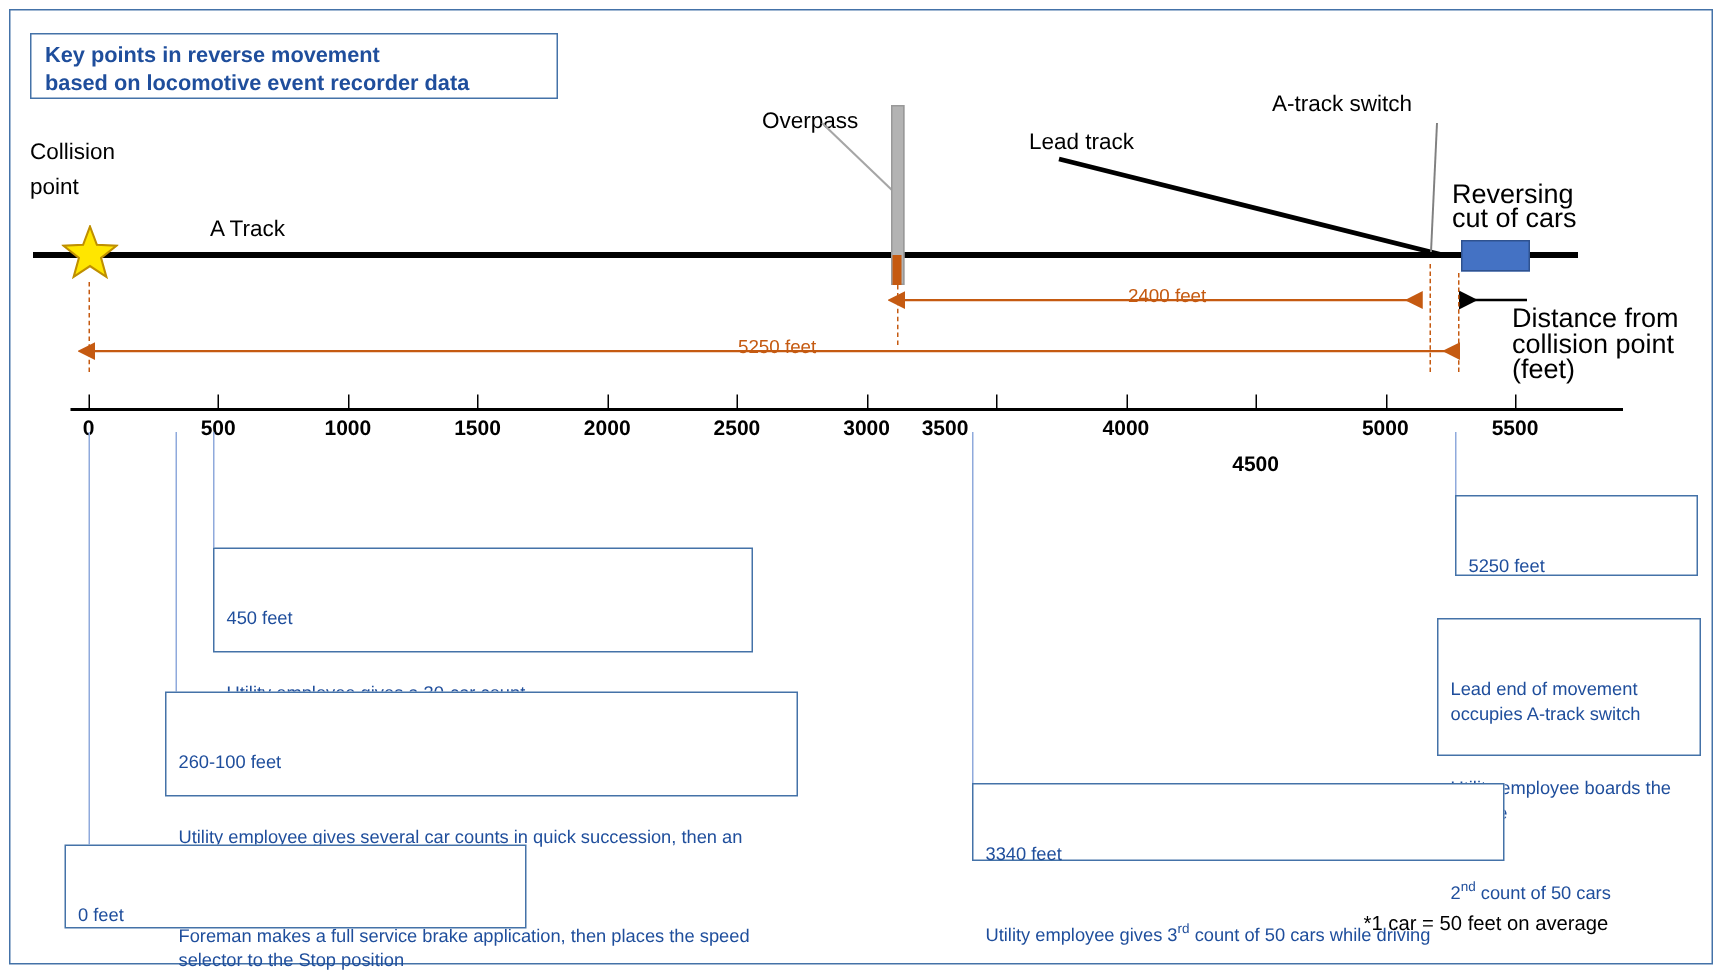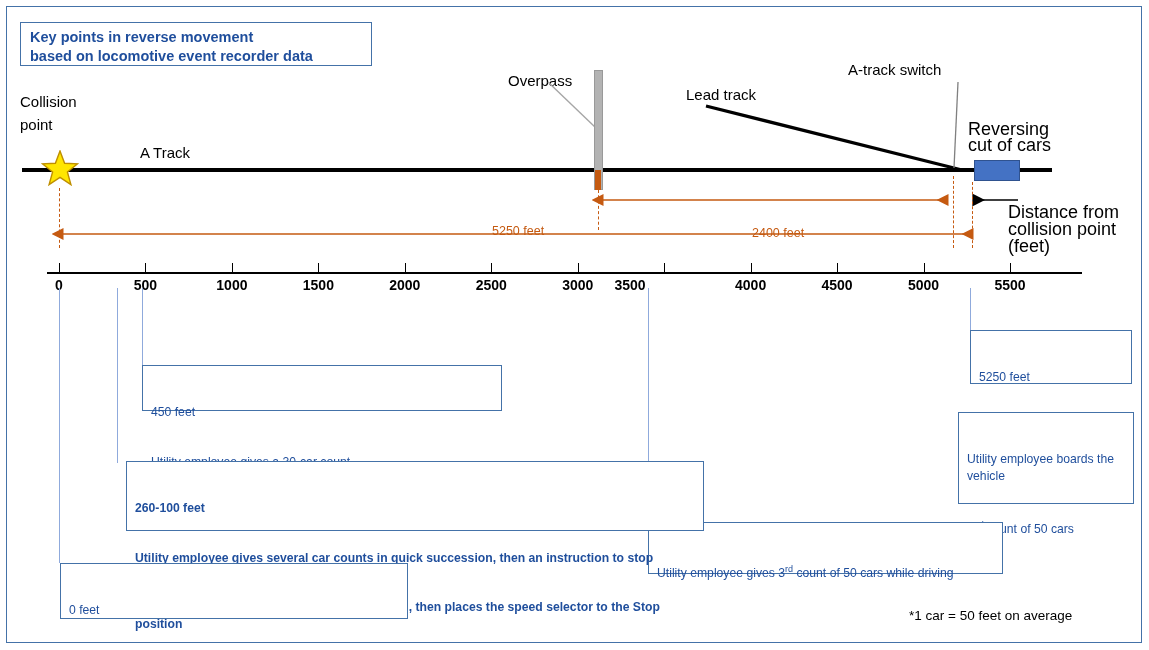--- a/index.html
+++ b/index.html
@@ -234,21 +234,21 @@
     <defs>
       <marker id="arrO1" markerWidth="8" markerHeight="8" refX="7" refY="4" orient="auto">
         <path d="M8,0 L8,8 L0,4 z" fill="#c55a11"></path>
       </marker>
       <marker id="arrO2" markerWidth="8" markerHeight="8" refX="7" refY="4" orient="auto">
         <path d="M8,0 L8,8 L0,4 z" fill="#c55a11"></path>
       </marker>
     </defs>
     <line x1="10" y1="8" x2="355" y2="8" stroke="#c55a11" stroke-width="1.5" marker-start="url(#arrO1)" marker-end="url(#arrO2)"></line>
   </svg>
-  <div class="dim-lbl" style="left:752px; top:190px;margin-top:36px;"><span>2400 feet</span></div>
+  <div class="dim-lbl" style="left:752px; top:190px;"><span>2400 feet</span></div>
 
   <svg class="leader" style="left:52px; top:226px; width:930px; height:16px;">
     <line x1="10" y1="8" x2="920" y2="8" stroke="#c55a11" stroke-width="1.5" marker-start="url(#arrO1)" marker-end="url(#arrO2)"></line>
   </svg>
   <div class="dim-lbl" style="left:492px; top:224px;"><span>5250 feet</span></div>
 
   <div class="axis"></div>
   <div id="ticks">
       <div class="tick" style="left: 59px;"></div>
       <div class="tick-lbl" style="left: 59px;">0</div>
@@ -262,61 +262,63 @@
       <div class="tick-lbl" style="left: 404.818px;">2000</div>
       <div class="tick" style="left: 491.273px;"></div>
       <div class="tick-lbl" style="left: 491.273px;">2500</div>
       <div class="tick" style="left: 577.727px;"></div>
       <div class="tick-lbl" style="left: 577.727px;">3000</div>
       <div class="tick" style="left: 664.182px;"></div>
       <div class="tick-lbl" style="left: 630px;">3500</div>
       <div class="tick" style="left: 750.636px;"></div>
       <div class="tick-lbl" style="left: 750.636px;">4000</div>
       <div class="tick" style="left: 837.091px;"></div>
-      <div class="tick-lbl" style="left: 837.091px;">4500</div>
+      <div class="tick-lbl" style="left: 837.091px; margin-top: 24px;">4500</div>
       <div class="tick" style="left: 923.545px;"></div>
       <div class="tick-lbl" style="left: 923.545px;">5000</div>
       <div class="tick" style="left: 1010px;"></div>
       <div class="tick-lbl" style="left: 1010px;">5500</div>
     </div>
 
   <div class="vline" style="left:59px; top:288px; height:275px;"></div>
   <div class="vline" style="left:117px; top:288px; height:175px;"></div>
   <div class="vline" style="left:142px; top:288px; height:78px;"></div>
   <div class="vline" style="left:648px; top:288px; height:235px;"></div>
   <div class="vline" style="left:970px; top:288px; height:43px;"></div>
 
   <div class="callout" style="left:970px; top:330px; width:162px; height:54px;">
     <span class="line">5250 feet</span>
     <span class="line">Reverse movement begins</span>
     <span class="line">1<sup>st</sup> count of 50 cars*</span>
   </div>
 
   <div class="callout" style="left:958px; top:412px; width:176px; height:92px;">
+    <span class="line">Lead end of movement occupies A-track switch</span>
     <span class="line">Utility employee boards the vehicle</span>
     <span class="line">2<sup>nd</sup> count of 50 cars</span>
   </div>
 
   <div class="callout" style="left:648px; top:522px; width:355px; height:52px;">
+    <span class="line">3340 feet</span>
     <span class="line">Utility employee gives 3<sup>rd</sup> count of 50 cars while driving</span>
     
   </div>
 
-  <div class="callout" style="left:142px; top:365px; width:360px; height:46px;">
+  <div class="callout" style="left:142px; top:365px; width:360px; height:70px;">
     <span class="line">450 feet</span>
     <span class="line">Utility employee gives a 30-car count</span>
     <span class="line">Foreman makes a medium brake application</span>
   </div>
 
-  <div class="callout" style="left:126px; top:461px; width:578px; height:70px;font-weight:bold;">
+  <div class="callout" style="left:110px; top:461px; width:422px; height:70px;">
     <span class="line">260-100 feet</span>
     <span class="line">Utility employee gives several car counts in quick succession, then an instruction to stop</span>
     <span class="line">Foreman makes a full service brake application, then places the speed selector to the Stop position</span>
   </div>
 
-  <div class="callout" style="left:60px; top:563px; width:348px; height:56px;">
+  <div class="callout" style="left:43px; top:563px; width:308px; height:56px;">
     <span class="line">0 feet</span>
     
   </div>
 
   <div class="note" style="left:895px; top:608px;margin-left:14px;">*1 car = 50 feet on average</div>
 
 </div>
 
 </body></html>

